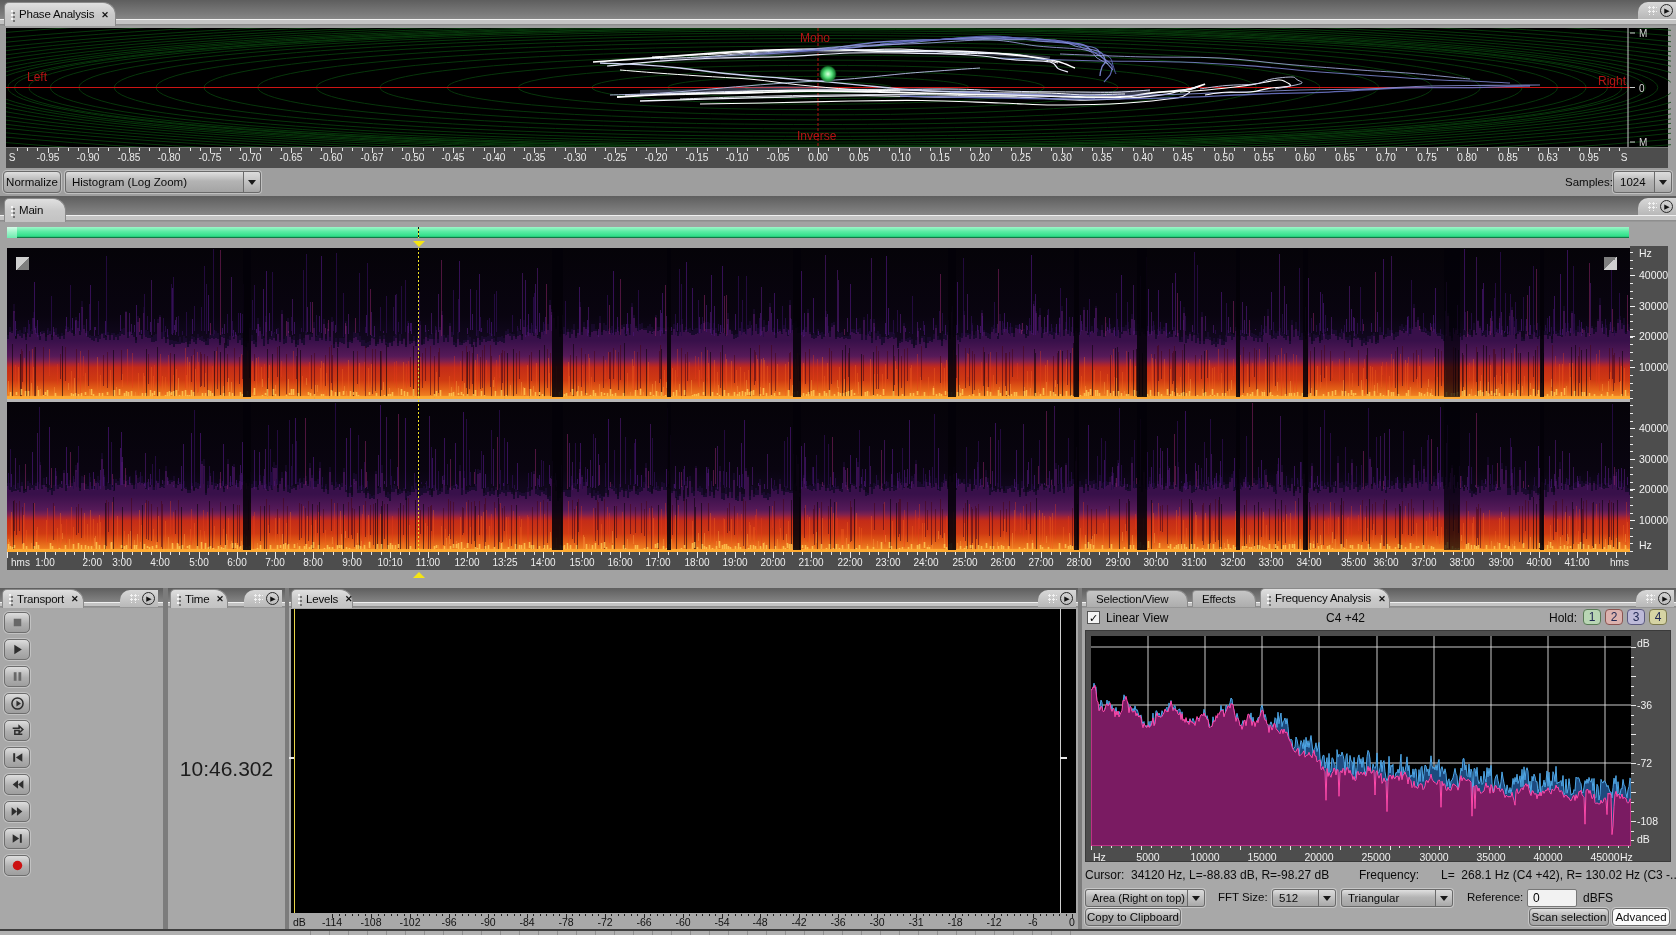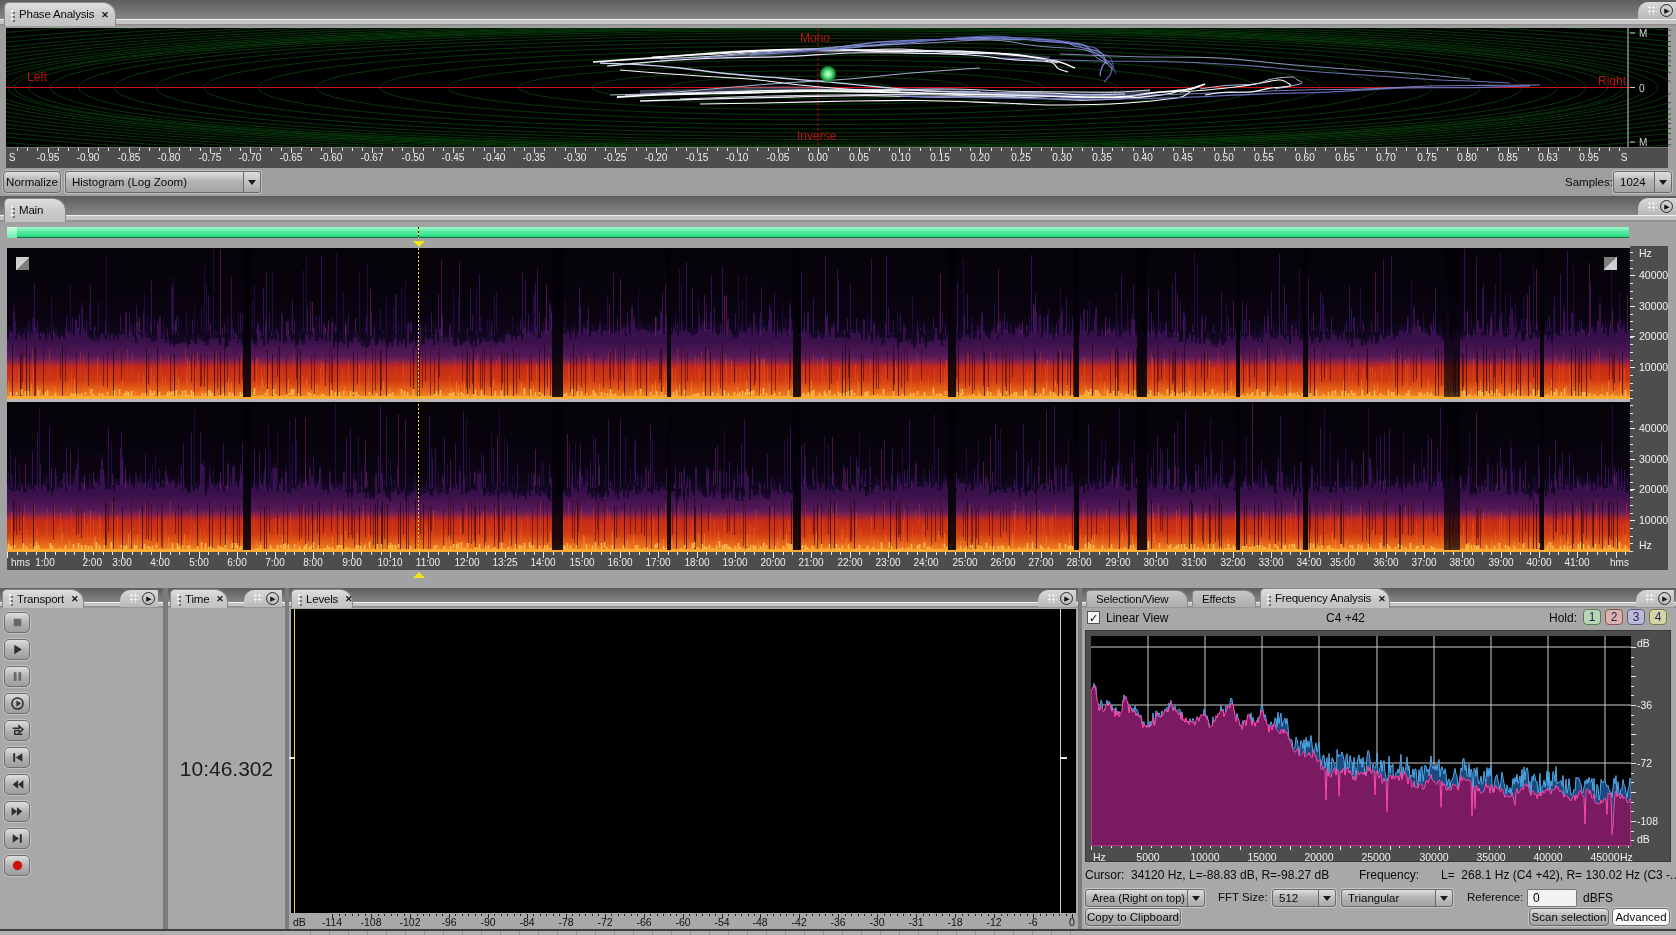--- a/index.html
+++ b/index.html
@@ -700,21 +700,21 @@
       <span class="tlab" style="left:940px;width:36px;text-align:center">25:00</span>
       <span class="tlab" style="left:978px;width:36px;text-align:center">26:00</span>
       <span class="tlab" style="left:1016px;width:36px;text-align:center">27:00</span>
       <span class="tlab" style="left:1054px;width:36px;text-align:center">28:00</span>
       <span class="tlab" style="left:1093px;width:36px;text-align:center">29:00</span>
       <span class="tlab" style="left:1131px;width:36px;text-align:center">30:00</span>
       <span class="tlab" style="left:1169px;width:36px;text-align:center">31:00</span>
       <span class="tlab" style="left:1208px;width:36px;text-align:center">32:00</span>
       <span class="tlab" style="left:1246px;width:36px;text-align:center">33:00</span>
       <span class="tlab" style="left:1284px;width:36px;text-align:center">34:00</span>
-      <span class="tlab" style="left:1323px;width:36px;text-align:left">35:00</span>
+      <span class="tlab" style="left:1323px;width:36px;text-align:right">35:00</span>
       <span class="tlab" style="left:1361px;width:36px;text-align:center">36:00</span>
       <span class="tlab" style="left:1399px;width:36px;text-align:center">37:00</span>
       <span class="tlab" style="left:1437px;width:36px;text-align:center">38:00</span>
       <span class="tlab" style="left:1476px;width:36px;text-align:center">39:00</span>
       <span class="tlab" style="left:1514px;width:36px;text-align:center">40:00</span>
       <span class="tlab" style="left:1552px;width:36px;text-align:center">41:00</span>
       <span class="tlab" style="left:1603px">hms</span>
     </div>
     <div style="position:absolute;left:413px;top:572px;width:0;height:0;border-left:6px solid transparent;border-right:6px solid transparent;border-bottom:6px solid #f5e512"></div>
     <div style="position:absolute;left:0;top:588px;width:1676px;height:341px;background:#7c7c7c"></div>

